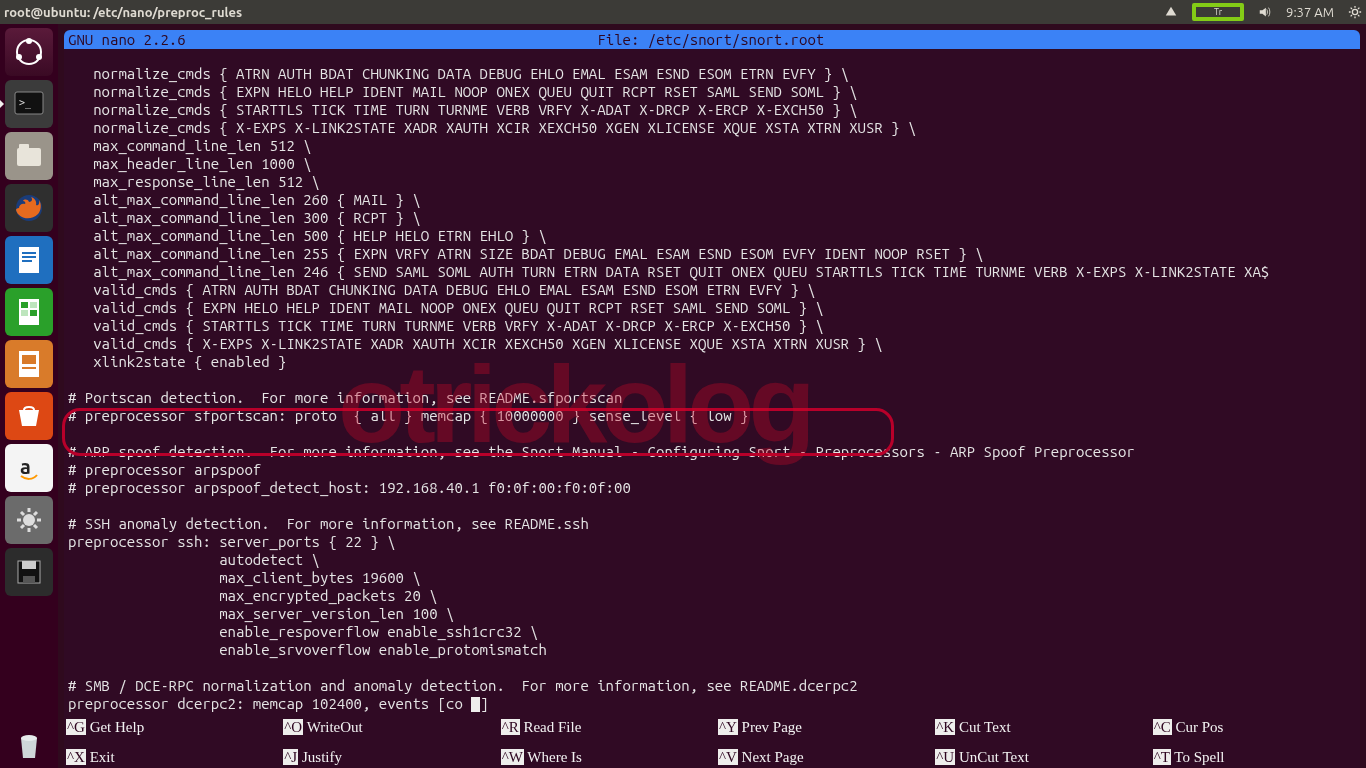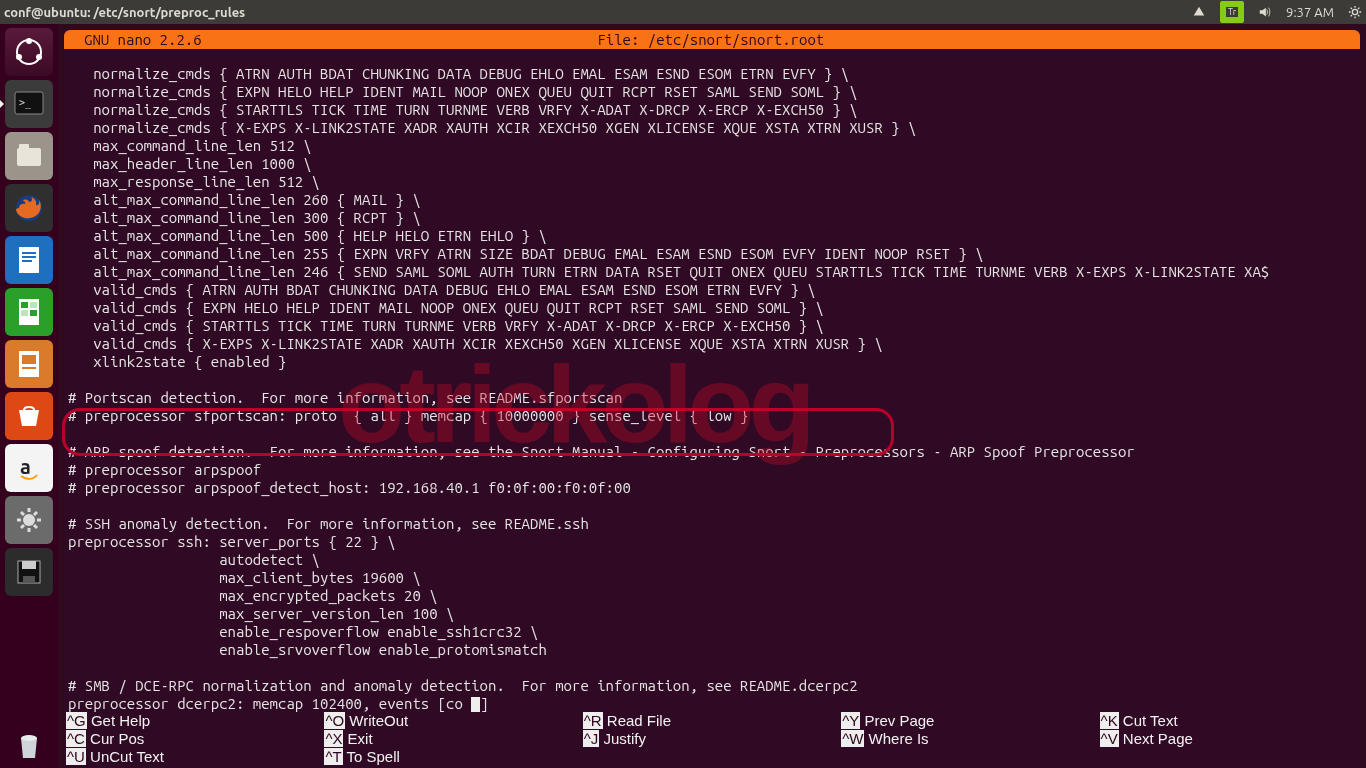--- a/index.html
+++ b/index.html
@@ -6,52 +6,52 @@
   html, body { width: 1366px; height: 768px; overflow: hidden; font-family: "Ubuntu", "DejaVu Sans", sans-serif; }
   body { background: #2c001e; display: flex; flex-direction: column; }
 
   
   .menubar { height: 24px; background: #3c3b37; color: #dfdbd2; display: flex; align-items: center; font-size: 13px; padding: 0 4px; }
   .menubar .title { font-weight: bold; flex: 0 0 auto; }
   .menubar .spacer { flex: 1 1 auto; }
   .menubar .ind { display: flex; align-items: center; gap: 14px; }
   .menubar .ind span { display: inline-flex; align-items: center; }
   .menubar svg { width: 14px; height: 14px; fill: #dfdbd2; }
-  .tr-box { border: 6px solid #84cc16; font-size: 9px; padding: 0 2px; line-height: 10px; border-radius: 2px; }
+  .tr-box { border: 4px solid #84cc16; font-size: 9px; padding: 0 18px; line-height: 10px; border-radius: 2px; }
 
   
   .workspace { flex: 1 1 auto; display: flex; }
 
   
   .launcher { width: 58px; background: rgba(60,0,30,0.5); display: flex; flex-direction: column; align-items: center; padding-top: 4px; gap: 4px; }
   .launch-tile { width: 48px; height: 48px; border-radius: 6px; position: relative; display:flex; align-items:center; justify-content:center; }
   .tile-active::before { content:""; position:absolute; left:-6px; top:50%; transform:translateY(-50%); width:0; height:0; border-top:5px solid transparent; border-bottom:5px solid transparent; border-left:5px solid #f2f1ef; }
   .launcher-spacer { flex: 1 1 auto; }
   .launch-tile svg { width: 40px; height: 40px; }
 
   
   .term-wrap { flex: 1 1 auto; position: relative; background: #2f0a1e; }
   .term { position: absolute; left: 6px; right: 6px; top: 6px; bottom: 0; background: #300A24; color: #f2f2f2; border-radius: 6px 6px 0 0; overflow: hidden; }
-  .nano-top { background: #f97316; color: #2e0620; display:flex; font-family: "Ubuntu Mono","DejaVu Sans Mono",monospace; font-size: 15px; line-height: 19px; padding: 0 20px; }
+  .nano-top { background: #3b82f6; color: #2e0620; display:flex; font-family: "Ubuntu Mono","DejaVu Sans Mono",monospace; font-size: 15px; line-height: 19px; padding: 0 4px; }
   .nano-top .mid { flex: 1 1 auto; text-align: center; }
   .nano-body { font-family: "Ubuntu Mono","DejaVu Sans Mono",monospace; font-size: 15px; line-height: 18px; white-space: pre; color: #e5e5e5; padding: 16px 4px 4px 4px; position:relative; }
   .nano-body .cursor { display:inline-block; width:9px; height:15px; background:#eeeeec; vertical-align:text-bottom; }
-  .help { position:absolute; left:6px; right:6px; bottom:0; background:#300A24; font-family:Liberation Sans, sans-serif; font-size:15px; line-height:18px; color:#f2f2f2; display:grid; grid-template-columns: repeat(5, 1fr); padding:0 2px 2px 2px; gap:0; }
+  .help { position:absolute; left:6px; right:6px; bottom:0; background:#300A24; font-family:Liberation Serif, serif; font-size:15px; line-height:18px; color:#f2f2f2; display:grid; grid-template-columns: repeat(6, 1fr); padding:0 2px 2px 2px; gap:12px; }
   .help div { white-space:pre; }
   .kc { background:#eeeeec; color:#2e0620; padding:0 1px; }
 
   
   .anno-box { position:absolute; border:3px solid #b8002a; border-radius:18px; pointer-events:none; }
   .anno-text { position:absolute; color: rgba(200,10,40,0.35); font-family: Arial, sans-serif; font-weight:900; font-size:110px; letter-spacing:-6px; pointer-events:none; user-select:none; }
 </style>
 </head>
 <body>
 
 <div class="menubar">
-  <span class="title">conf@ubuntu: /etc/snort/preproc_rules</span>
+  <span class="title">root@ubuntu: /etc/nano/preproc_rules</span>
   <span class="spacer"></span>
   <span class="ind">
     <span>
       <svg viewBox="0 0 16 16">
           <path d="M8 2 L14 12 H2 Z"></path>
         </svg>
     </span>
     <span class="tr-box">Tr</span>
     <span>
       <svg viewBox="0 0 16 16">

